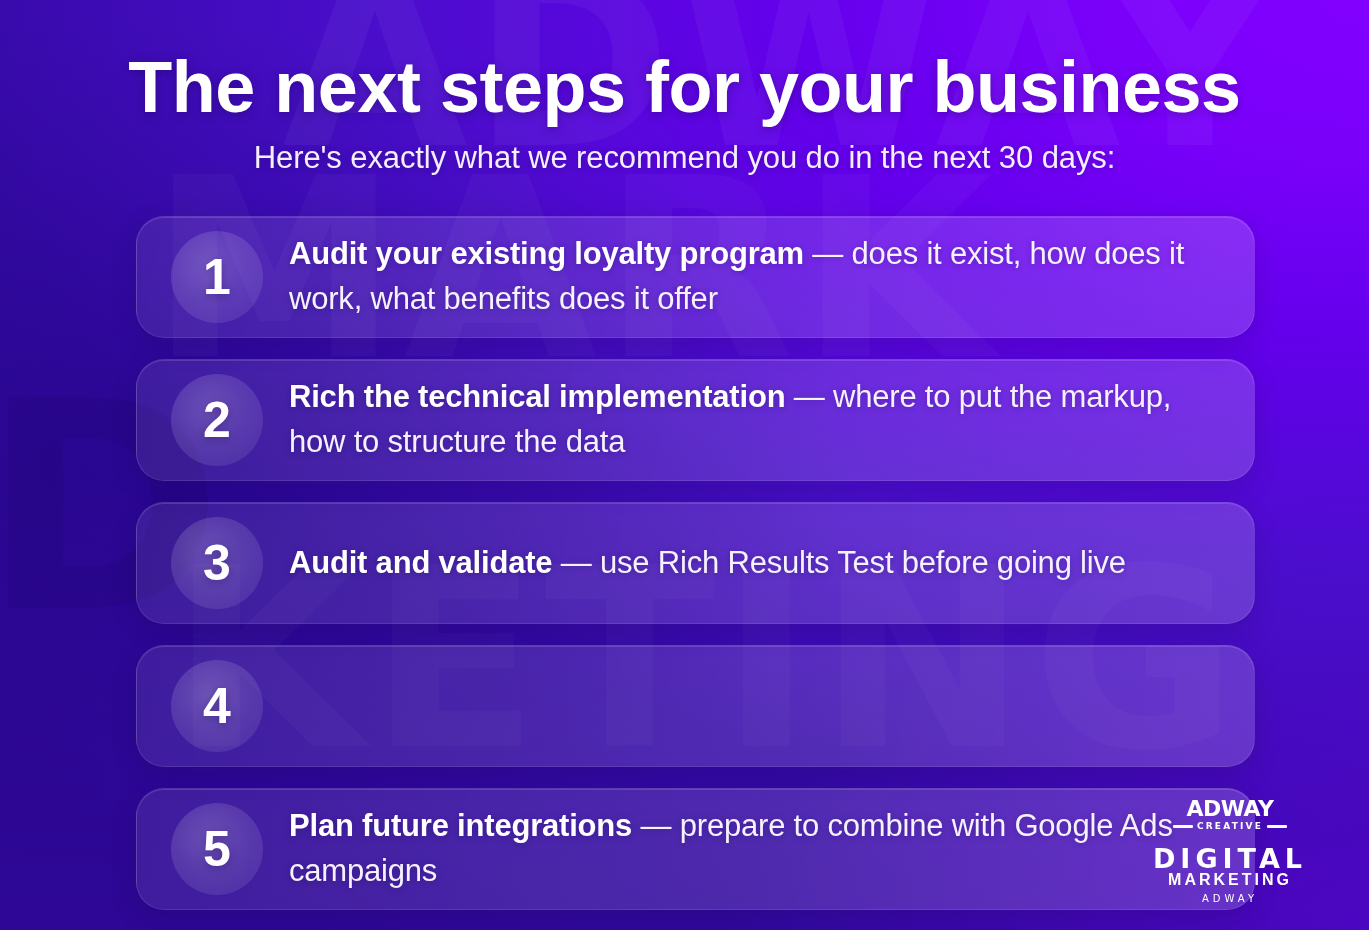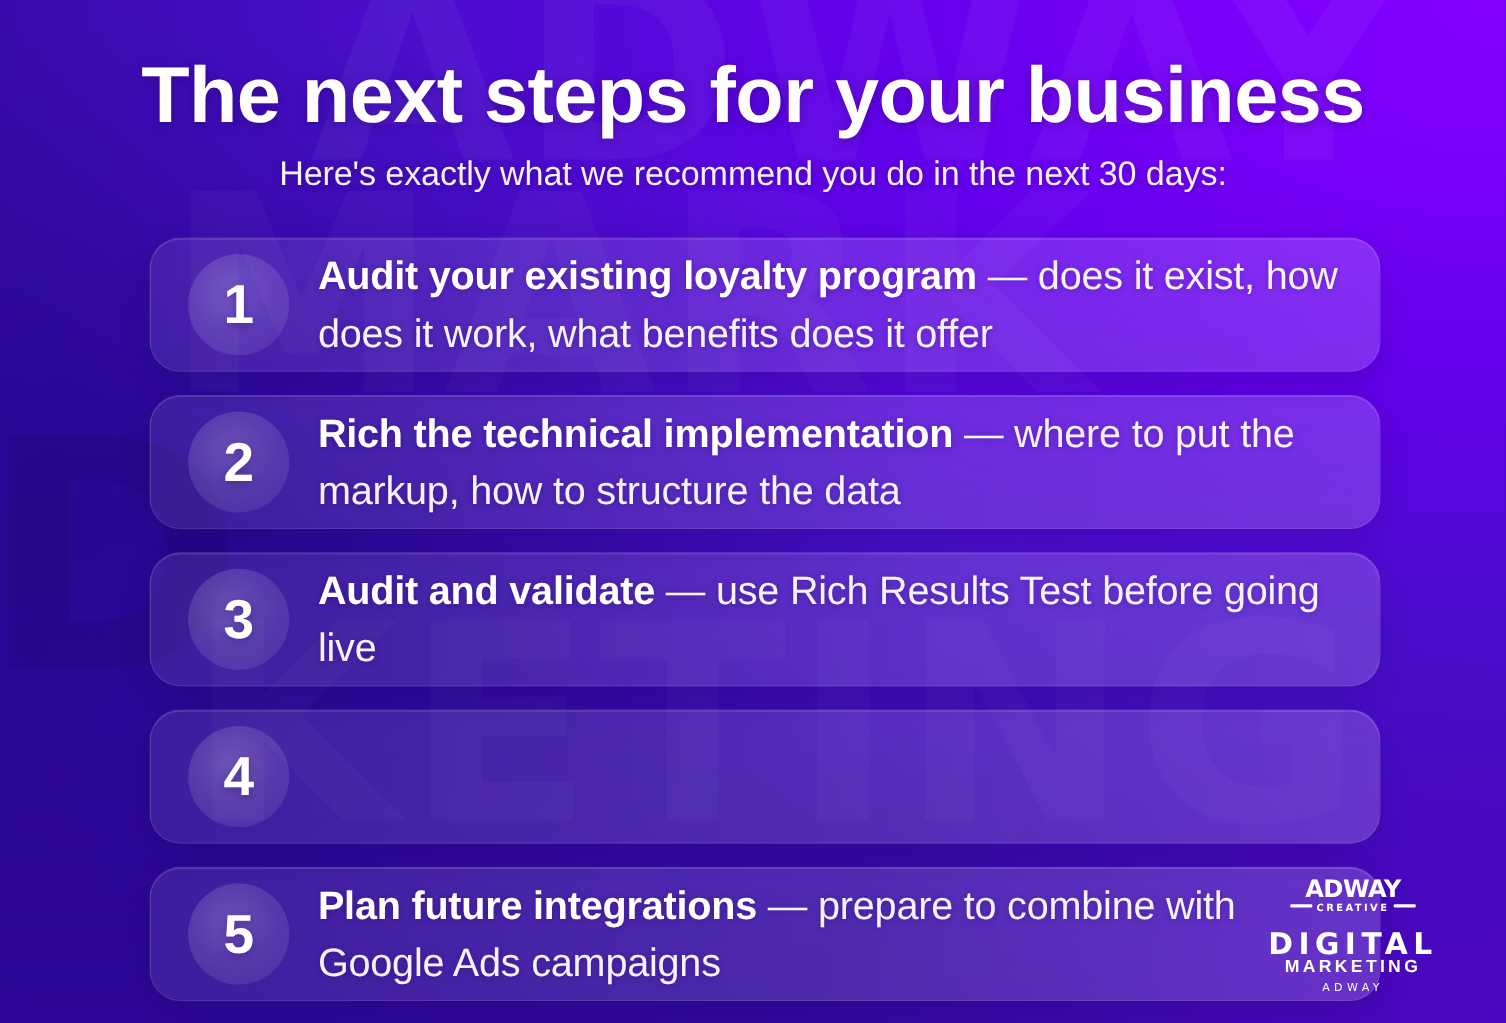--- a/index.html
+++ b/index.html
@@ -157,21 +157,21 @@
   }
   .badge-num {
     font-size: 50px;
     font-weight: 700;
     color: #ffffff;
     line-height: 1;
     text-shadow: 0 2px 8px rgba(25,0,80,0.35);
   }
 
   .step-text {
-    font-size: 36px;
+    font-size: 31px;
     line-height: 1.44;
     color: #ffffff;
     letter-spacing: -0.2px;
     text-shadow: 0 1px 6px rgba(20,0,70,0.28);
     padding-right: 20px;
   }
   .step-text .lead {
     font-weight: 700;
   }
   .step-text .rest {
@@ -192,20 +192,21 @@
   }
   .logo-top {
     font-size: 22px;
     font-weight: 700;
     letter-spacing: -0.5px;
     font-family: "DejaVu Sans", sans-serif;
     line-height: 1;
   }
   .logo-sub-row {
     display: flex;
+    align-items: center;
     justify-content: center;
     gap: 4px;
     margin-top: 2px;
   }
   .logo-bar {
     height: 3px;
     width: 20px;
     background: #ffffff;
     border-radius: 1px;
   }

